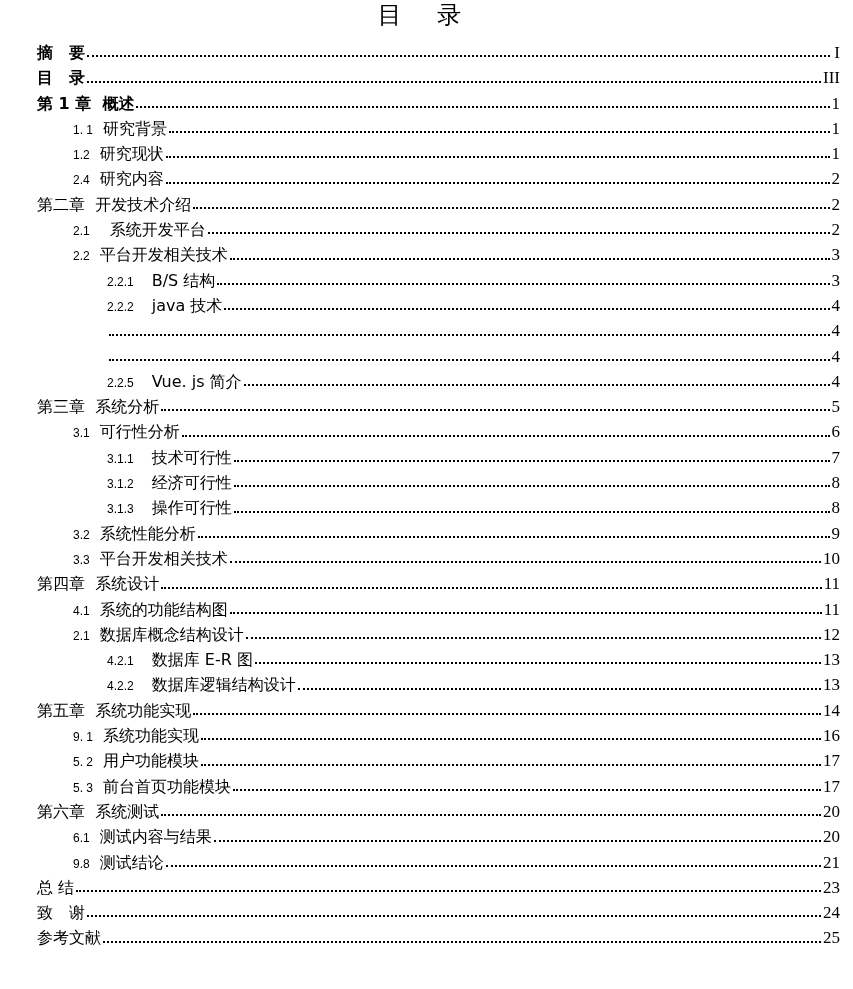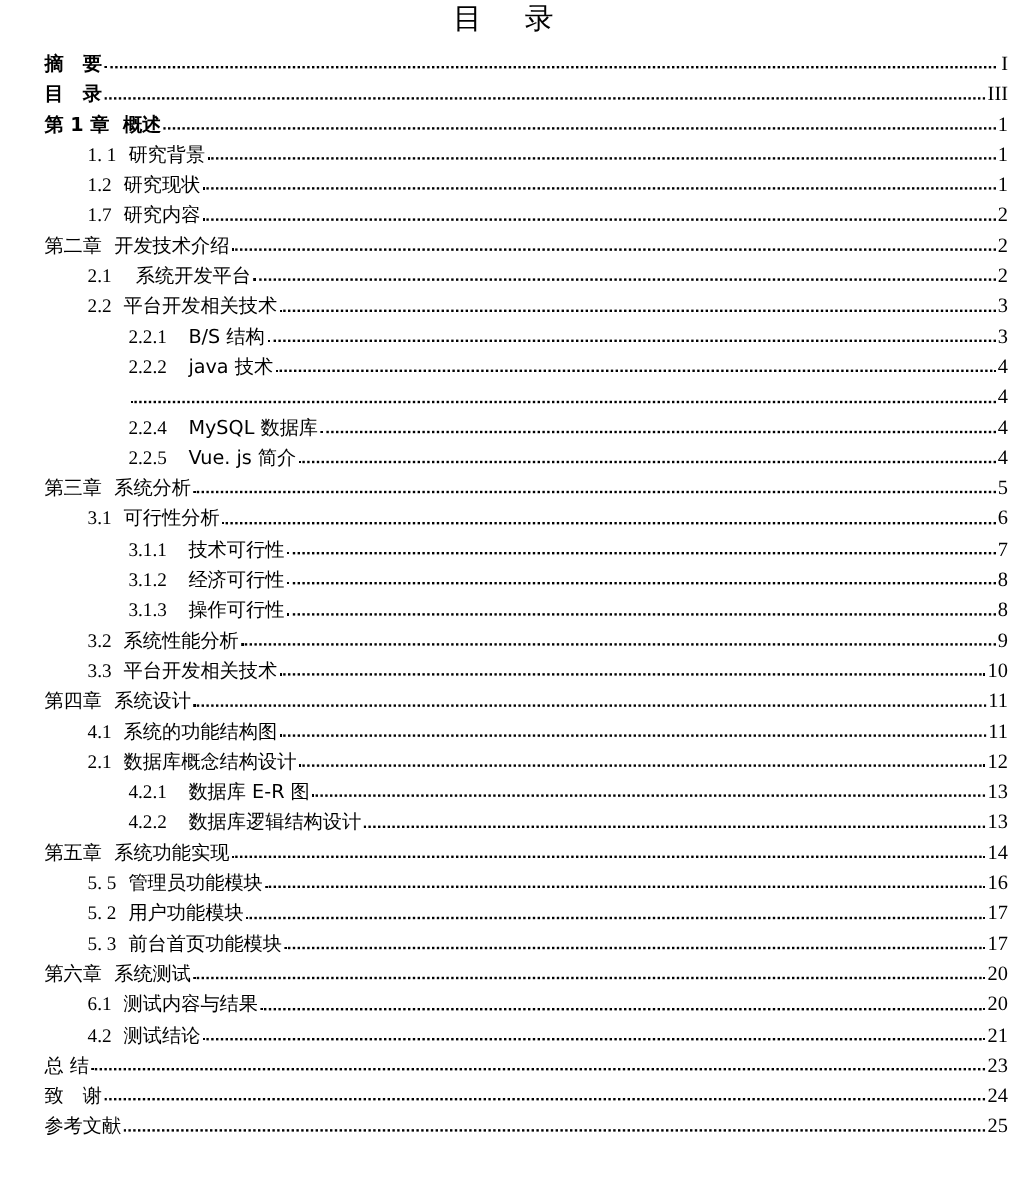--- a/index.html
+++ b/index.html
@@ -7,21 +7,21 @@
          font-family: "DejaVu Serif", "Liberation Serif", serif; color: #000; }
   .title { position: absolute; top: 0; left: 0; width: 853px; text-align: center;
            font-family: "DejaVu Sans", sans-serif; font-size: 24px; line-height: 30px;
            letter-spacing: 14px; font-weight: normal; padding-top: 0px; }
   .toc { position: absolute; top: 39px; left: 36px; width: 803px; margin: 1px; padding: 0; list-style: none; }
   .row { display: flex; align-items: baseline; height: 25.3px; line-height: 25.3px; font-size: 16px; white-space: nowrap; }
   .row.lvl1 { padding-left: 0; }
   .row.lvl2 { padding-left: 36px; }
   .row.lvl3 { padding-left: 70px; }
   .row.bold .label { font-family: "DejaVu Sans", sans-serif; font-weight: bold; }
-  .num { font-family: Liberation Serif, serif; font-weight: normal; margin-right: 10px; font-size: 16px; }
+  .num { font-family: Liberation Sans, sans-serif; font-weight: normal; margin-right: 10px; font-size: 12px; }
   .row.lvl3 .num { margin-right: 18px; }
   .txt { font-family: "DejaVu Sans", sans-serif; font-size: 16px; }
   .leader { flex: 1 1 auto; overflow: hidden; margin: 0 2px; position: relative; height: 14px; align-self: flex-end; margin-bottom: 6px; }
   .leader::after { content: ""; position: absolute; left: 0; right: 0; bottom: 2px; border-bottom: 2px dotted #000; }
   .page { font-family: "Liberation Serif", serif; font-size: 17px; min-width: 8px; text-align: right; }
 </style>
 </head>
 <body>
 
 <div class="title">目 录</div>
@@ -46,21 +46,21 @@
       <span class="label"><span class="num">1. 1</span><span class="txt" style="white-space: pre;">研究背景</span></span>
       <span class="leader"></span>
       <span class="page">1</span>
     </li>
     <li class="row lvl2">
       <span class="label"><span class="num">1.2</span><span class="txt" style="white-space: pre;">研究现状</span></span>
       <span class="leader"></span>
       <span class="page">1</span>
     </li>
     <li class="row lvl2">
-      <span class="label"><span class="num">1.7</span><span class="txt" style="white-space: pre;">研究内容</span></span>
+      <span class="label"><span class="num">2.4</span><span class="txt" style="white-space: pre;">研究内容</span></span>
       <span class="leader"></span>
       <span class="page">2</span>
     </li>
     <li class="row lvl1">
       <span class="label"><span class="txt" style="white-space: pre;">第二章  开发技术介绍</span></span>
       <span class="leader"></span>
       <span class="page">2</span>
     </li>
     <li class="row lvl2">
       <span class="label"><span class="num">2.1</span><span class="txt" style="white-space: pre;">  系统开发平台</span></span>
@@ -80,21 +80,20 @@
     <li class="row lvl3">
       <span class="label"><span class="num">2.2.2</span><span class="txt" style="white-space: pre;">java 技术</span></span>
       <span class="leader"></span>
       <span class="page">4</span>
     </li>
     <li class="row lvl3">
       <span class="leader"></span>
       <span class="page">4</span>
     </li>
     <li class="row lvl3">
-      <span class="label"><span class="num">2.2.4</span><span class="txt" style="white-space: pre;">MySQL 数据库</span></span>
       <span class="leader"></span>
       <span class="page">4</span>
     </li>
     <li class="row lvl3">
       <span class="label"><span class="num">2.2.5</span><span class="txt" style="white-space: pre;">Vue. js 简介</span></span>
       <span class="leader"></span>
       <span class="page">4</span>
     </li>
     <li class="row lvl1">
       <span class="label"><span class="txt" style="white-space: pre;">第三章  系统分析</span></span>
@@ -155,21 +154,21 @@
       <span class="label"><span class="num">4.2.2</span><span class="txt" style="white-space: pre;">数据库逻辑结构设计</span></span>
       <span class="leader"></span>
       <span class="page">13</span>
     </li>
     <li class="row lvl1">
       <span class="label"><span class="txt" style="white-space: pre;">第五章  系统功能实现</span></span>
       <span class="leader"></span>
       <span class="page">14</span>
     </li>
     <li class="row lvl2">
-      <span class="label"><span class="num">5. 5</span><span class="txt" style="white-space: pre;">管理员功能模块</span></span>
+      <span class="label"><span class="num">9. 1</span><span class="txt" style="white-space: pre;">系统功能实现</span></span>
       <span class="leader"></span>
       <span class="page">16</span>
     </li>
     <li class="row lvl2">
       <span class="label"><span class="num">5. 2</span><span class="txt" style="white-space: pre;">用户功能模块</span></span>
       <span class="leader"></span>
       <span class="page">17</span>
     </li>
     <li class="row lvl2">
       <span class="label"><span class="num">5. 3</span><span class="txt" style="white-space: pre;">前台首页功能模块</span></span>
@@ -180,21 +179,21 @@
       <span class="label"><span class="txt" style="white-space: pre;">第六章  系统测试</span></span>
       <span class="leader"></span>
       <span class="page">20</span>
     </li>
     <li class="row lvl2">
       <span class="label"><span class="num">6.1</span><span class="txt" style="white-space: pre;">测试内容与结果</span></span>
       <span class="leader"></span>
       <span class="page">20</span>
     </li>
     <li class="row lvl2">
-      <span class="label"><span class="num">4.2</span><span class="txt" style="white-space: pre;">测试结论</span></span>
+      <span class="label"><span class="num">9.8</span><span class="txt" style="white-space: pre;">测试结论</span></span>
       <span class="leader"></span>
       <span class="page">21</span>
     </li>
     <li class="row lvl1">
       <span class="label"><span class="txt" style="white-space: pre;">总 结</span></span>
       <span class="leader"></span>
       <span class="page">23</span>
     </li>
     <li class="row lvl1">
       <span class="label"><span class="txt" style="white-space: pre;">致　谢</span></span>

